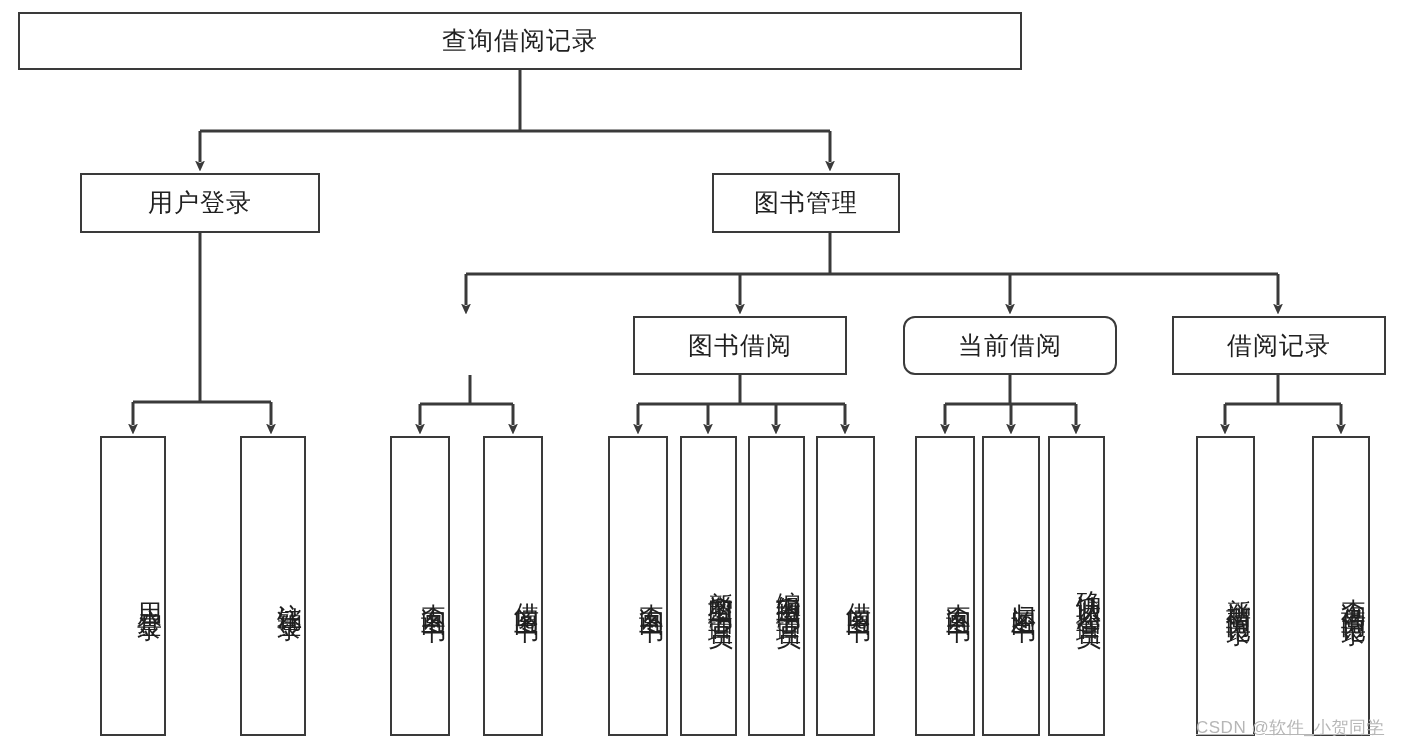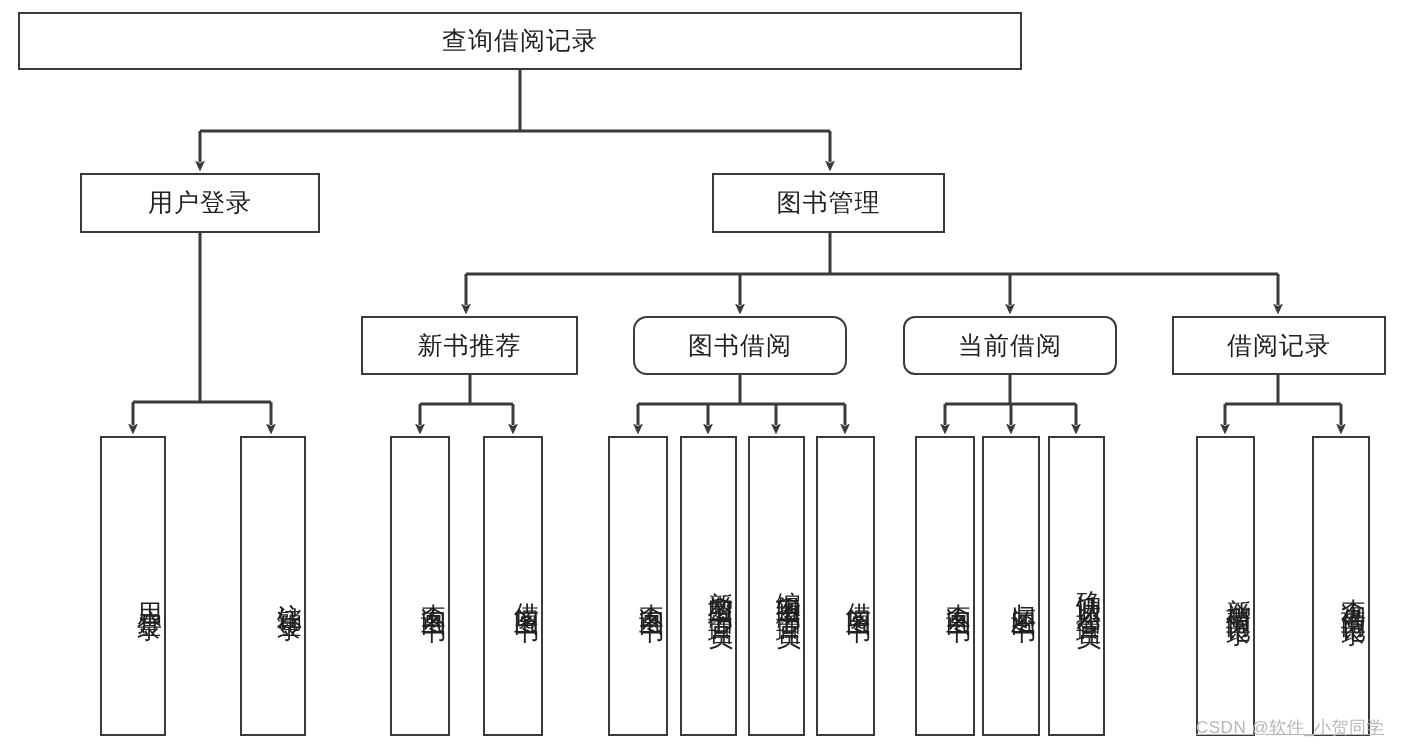--- a/index.html
+++ b/index.html
@@ -121,29 +121,28 @@
       <path d="M 1225 404 L 1341 404"></path>
       <path d="M 1225 404 L 1225 425" marker-end="url(#arrowhead)"></path>
       <path d="M 1341 404 L 1341 425" marker-end="url(#arrowhead)"></path>
     </g>
   </svg>
 
   <div class="node horizontal root" style="left: 18px; top: 12px; width: 1004px; height: 58px; border-color: rgb(58, 58, 58); background: rgb(255, 255, 255); color: rgb(32, 32, 32);">查询借阅记录</div>
 
   <div class="node horizontal" style="left: 80px; top: 173px; width: 240px; height: 60px; border-color: rgb(58, 58, 58); background: rgb(255, 255, 255); color: rgb(32, 32, 32);">用户登录</div>
 
-  <div class="node horizontal" style="left: 712px; top: 173px; width: 233px; height: 60px; border-color: rgb(58, 58, 58); background: rgb(255, 255, 255); color: rgb(32, 32, 32);">图书管理</div>
+  <div class="node horizontal" style="left: 712px; top: 173px; width: 188px; height: 60px; border-color: rgb(58, 58, 58); background: rgb(255, 255, 255); color: rgb(32, 32, 32);">图书管理</div>
 
   <div class="node vertical" style="left: 100px; top: 436px; width: 66px; height: 300px; border-color: rgb(58, 58, 58); background: rgb(255, 255, 255); color: rgb(32, 32, 32);">用户登录</div>
 
   <div class="node vertical" style="left: 240px; top: 436px; width: 66px; height: 300px; border-color: rgb(58, 58, 58); background: rgb(255, 255, 255); color: rgb(32, 32, 32);">注销登录</div>
 
-  <div class="node horizontal" style="left: 361px; top: 316px; width: 217px; height: 59px; border-color: rgb(58, 58, 58); background: rgb(255, 255, 255); color: rgb(32, 32, 32);">新书推荐</div>
 
-  <div class="node horizontal" style="left: 633px; top: 316px; width: 214px; height: 59px; border-color: rgb(58, 58, 58); background: rgb(255, 255, 255); color: rgb(32, 32, 32); border-radius: 14px;">图书借阅</div>
+  <div class="node horizontal" style="left: 633px; top: 316px; width: 214px; height: 59px; border-color: rgb(58, 58, 58); background: rgb(255, 255, 255); color: rgb(32, 32, 32);">图书借阅</div>
 
   <div class="node horizontal" style="left: 903px; top: 316px; width: 214px; height: 59px; border-color: rgb(58, 58, 58); background: rgb(255, 255, 255); color: rgb(32, 32, 32); border-radius: 12px;">当前借阅</div>
 
   <div class="node horizontal" style="left: 1172px; top: 316px; width: 214px; height: 59px; border-color: rgb(58, 58, 58); background: rgb(255, 255, 255); color: rgb(32, 32, 32); font-family: Liberation Serif, serif;">借阅记录</div>
 
   <div class="node vertical" style="left: 390px; top: 436px; width: 60px; height: 300px; border-color: rgb(58, 58, 58); background: rgb(255, 255, 255); color: rgb(32, 32, 32);">查询图书</div>
 
   <div class="node vertical" style="left: 483px; top: 436px; width: 60px; height: 300px; border-color: rgb(58, 58, 58); background: rgb(255, 255, 255); color: rgb(32, 32, 32);">借阅图书</div>
 
   <div class="node vertical" style="left: 608px; top: 436px; width: 60px; height: 300px; border-color: rgb(58, 58, 58); background: rgb(255, 255, 255); color: rgb(32, 32, 32);">查询图书</div>

